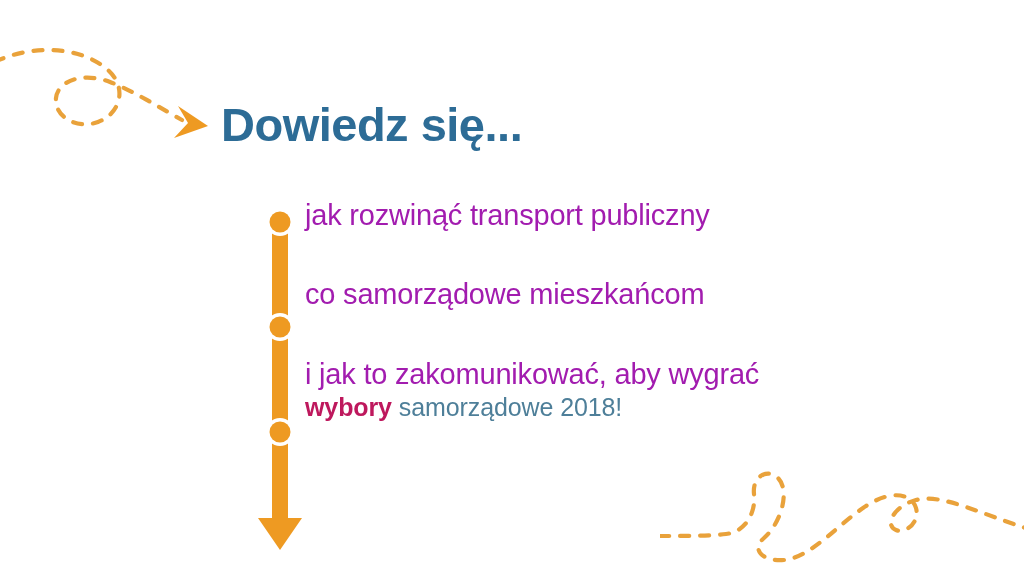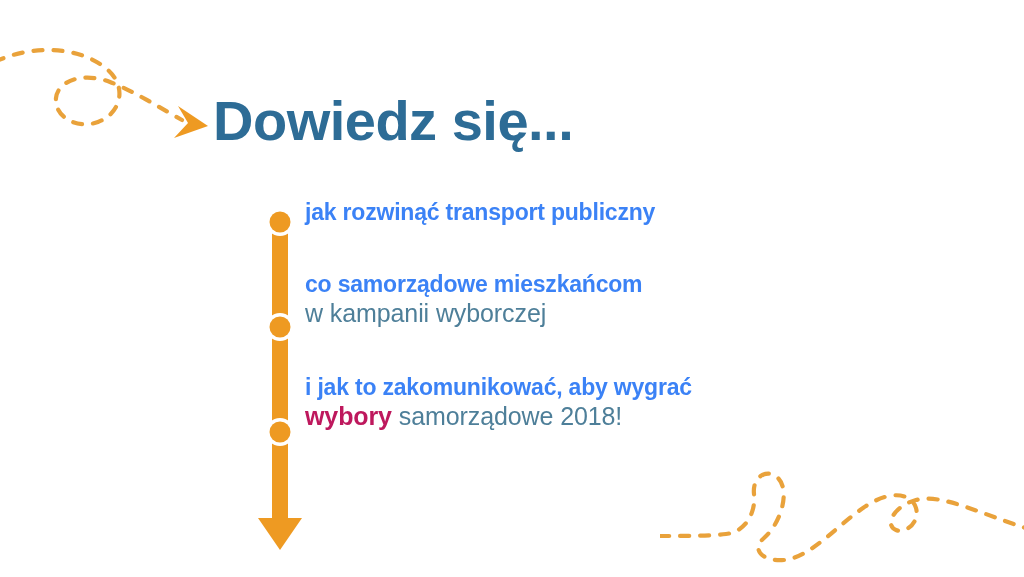--- a/index.html
+++ b/index.html
@@ -35,22 +35,22 @@
     top: 452px;
     width: 372px;
     height: 128px;
   }
 
   
   .title {
     position: absolute;
     left: 213px;
     top: 92px;
-    margin: 0;
-    font-size: 56px;
+    margin: 8px;
+    font-size: 47px;
     font-weight: 700;
     letter-spacing: -0.5px;
     color: #2d6c96;
     line-height: 1.05;
     white-space: nowrap;
   }
 
   
   .arrow-track {
     position: absolute;
@@ -72,23 +72,23 @@
   }
   .list-item {
     margin: 0 0 44px 0;
     padding: 0;
   }
   .list-item:last-child {
     margin-bottom: 11px;
   }
   .item-strong {
     display: block;
-    font-size: 23px;
-    font-weight: 700;
-    color: #3b82f6;
+    font-size: 29px;
+    font-weight: 400;
+    color: #a21caf;
     line-height: 1.22;
     letter-spacing: -0.2px;
   }
   .item-rest {
     display: block;
     font-size: 25px;
     font-weight: 400;
     color: #4e7f99;
     line-height: 1.22;
     letter-spacing: -0.1px;
@@ -125,21 +125,20 @@
 
     <path d="M 0 312 L 44 312 L 22 344 Z" fill="#ee9a22"></path>
   </svg>
 
   <ul class="list">
     <li class="list-item">
       <span class="item-strong">jak rozwinąć transport publiczny</span>
     </li>
     <li class="list-item">
       <span class="item-strong">co samorządowe mieszkańcom</span>
-      <span class="item-rest"><span class="lead-strong"></span><span>w kampanii wyborczej</span></span>
     </li>
     <li class="list-item">
       <span class="item-strong">i jak to zakomunikować, aby wygrać</span>
       <span class="item-rest"><span class="lead-strong">wybory</span><span> samorządowe 2018!</span></span>
     </li>
   </ul>
 
   <svg class="deco deco-bottom-right" viewBox="0 0 372 128">
     <path d="M 0 84 C 26 84, 48 84, 66 82
              C 86 80, 96 60, 94 42 C 92 24, 108 16, 118 26

